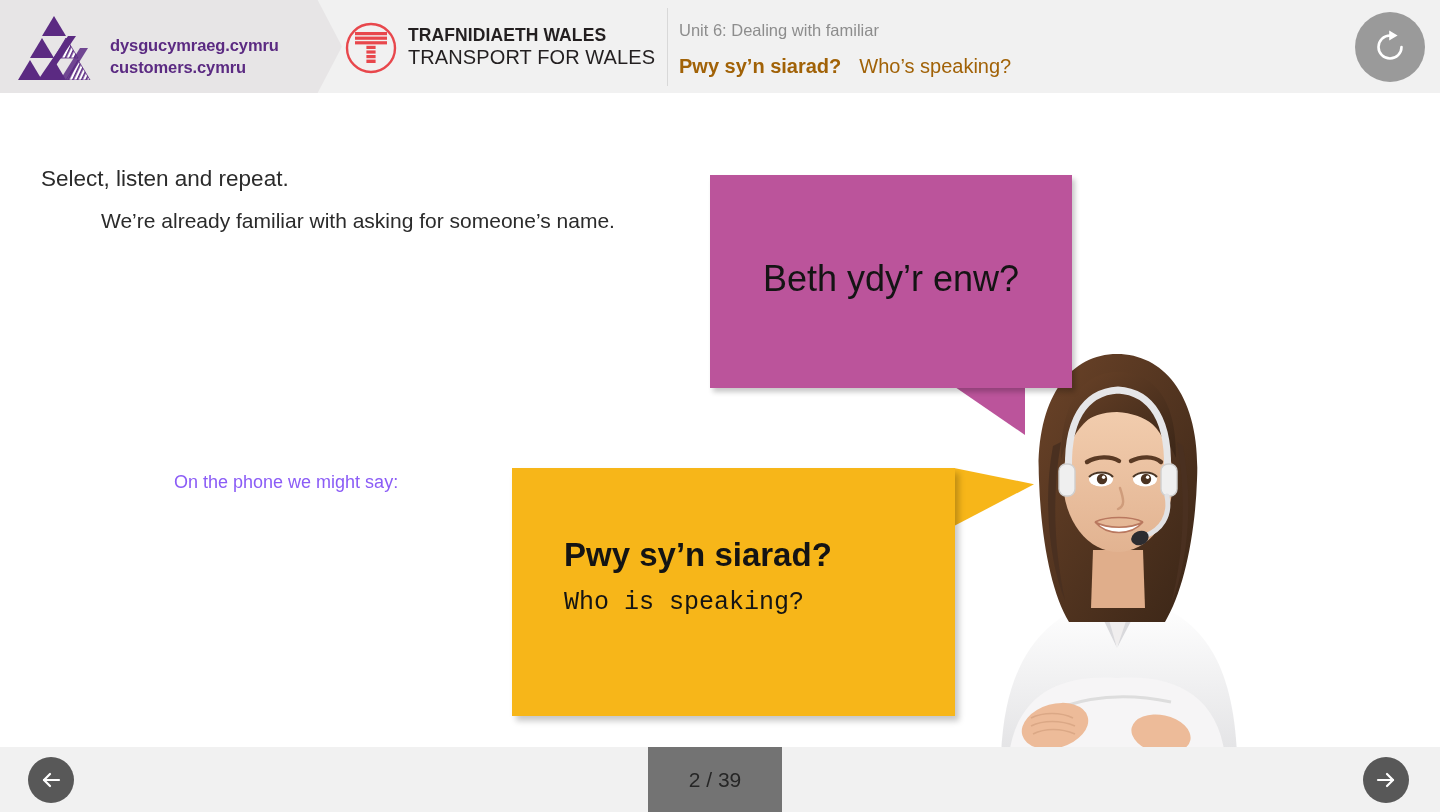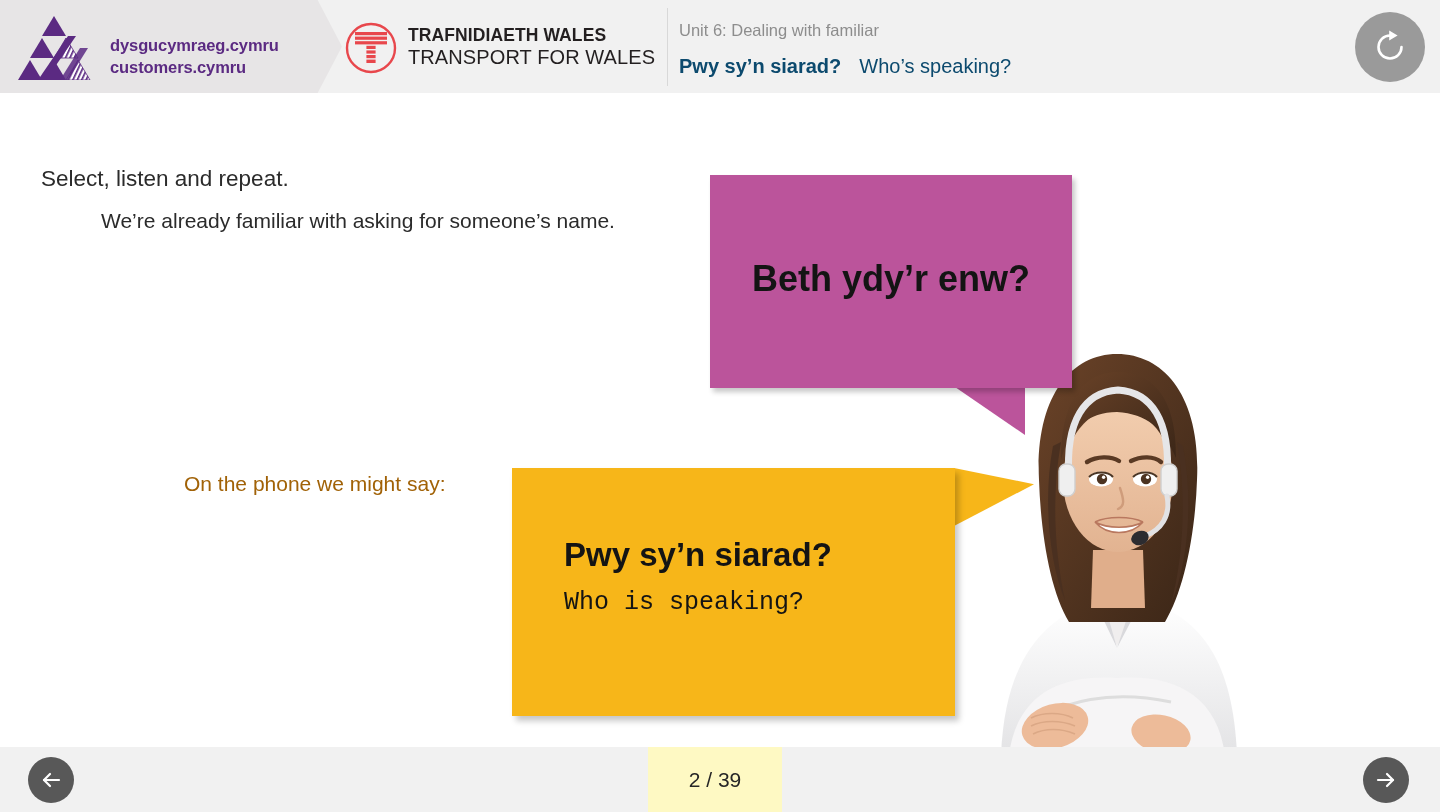--- a/index.html
+++ b/index.html
@@ -47,60 +47,60 @@
   .header-divider {
     position: absolute; left: 667px; top: 8px; width: 1px; height: 78px;
     background: #d8d8d8;
   }
   .unit-label {
     position: absolute; left: 679px; top: 21px;
     font-size: 16.5px; color: #8d8d8d; white-space: nowrap;
   }
   .title-row {
     position: absolute; left: 679px; top: 55px;
-    font-size: 20px; color: #0c4a6e; white-space: nowrap;
+    font-size: 20px; color: #a16207; white-space: nowrap;
   }
   .title-row .cy { font-weight: 700; }
   .title-row .en { font-weight: 400; margin-left: 18px; }
 
   .replay-btn {
     position: absolute; left: 1355px; top: 12px; width: 70px; height: 70px;
     border-radius: 50%; background: #9a9a9a; cursor: pointer;
   }
   .replay-btn svg { position: absolute; left: 17px; top: 17px; }
 
   
   .instruction {
     position: absolute; left: 41px; top: 122px;
     font-size: 22.5px; color: #2b2b2b; margin-top: 44px;
   }
   .line-a {
     position: absolute; left: 101px; top: 209px;
     font-size: 21px; color: #2b2b2b;
   }
   .line-b {
-    position: absolute; left: 184px; top: 472px;
-    font-size: 21px; color: #a16207;
+    position: absolute; left: 174px; top: 472px;
+    font-size: 18px; color: #8b5cf6;
   }
 
   
   .bubble-magenta-box {
     position: absolute; left: 710px; top: 175px; width: 362px; height: 213px;
     background: #bb549b;
     box-shadow: 3px 4px 5px rgba(0,0,0,0.22);
   }
   .bubble-magenta-tail {
     position: absolute; left: 955px; top: 387px; width: 70px; height: 48px;
     background: #bb549b;
     clip-path: polygon(0 0, 100% 0, 100% 100%);
     filter: drop-shadow(2px 3px 3px rgba(0,0,0,0.20));
   }
   .bubble-magenta-text {
     position: absolute; left: 710px; top: 258px; width: 362px;
-    text-align: center; font-size: 36px; font-weight: 700; color: #141414;
+    text-align: center; font-size: 36px; font-weight: 400; color: #141414;
   }
 
   .bubble-yellow-box {
     position: absolute; left: 512px; top: 468px; width: 443px; height: 248px;
     background: #f7b619;
     box-shadow: 4px 5px 6px rgba(0,0,0,0.22);
   }
   .bubble-yellow-tail {
     position: absolute; left: 954px; top: 468px; width: 80px; height: 58px;
     background: #f7b619;
@@ -119,21 +119,21 @@
   
   .person { position: absolute; left: 965px; top: 330px; width: 300px; height: 425px; }
 
   
   .footer {
     position: absolute; left: 0; top: 747px; width: 1440px; height: 65px;
     background: #f1f1f1;
   }
   .page-counter-box {
     position: absolute; left: 648px; top: 747px; width: 134px; height: 65px;
-    background: #fef9c3;
+    background: #737373;
     display: flex; align-items: center; justify-content: center;
   }
   .page-counter-text { font-size: 21px; color: #262626; }
   .nav-btn {
     position: absolute; top: 757px; width: 46px; height: 46px;
     border-radius: 50%; background: #585858; cursor: pointer;
   }
   .nav-prev { left: 28px; }
   .nav-next { left: 1363px; }
   .nav-btn svg { position: absolute; left: 11px; top: 11px; }

